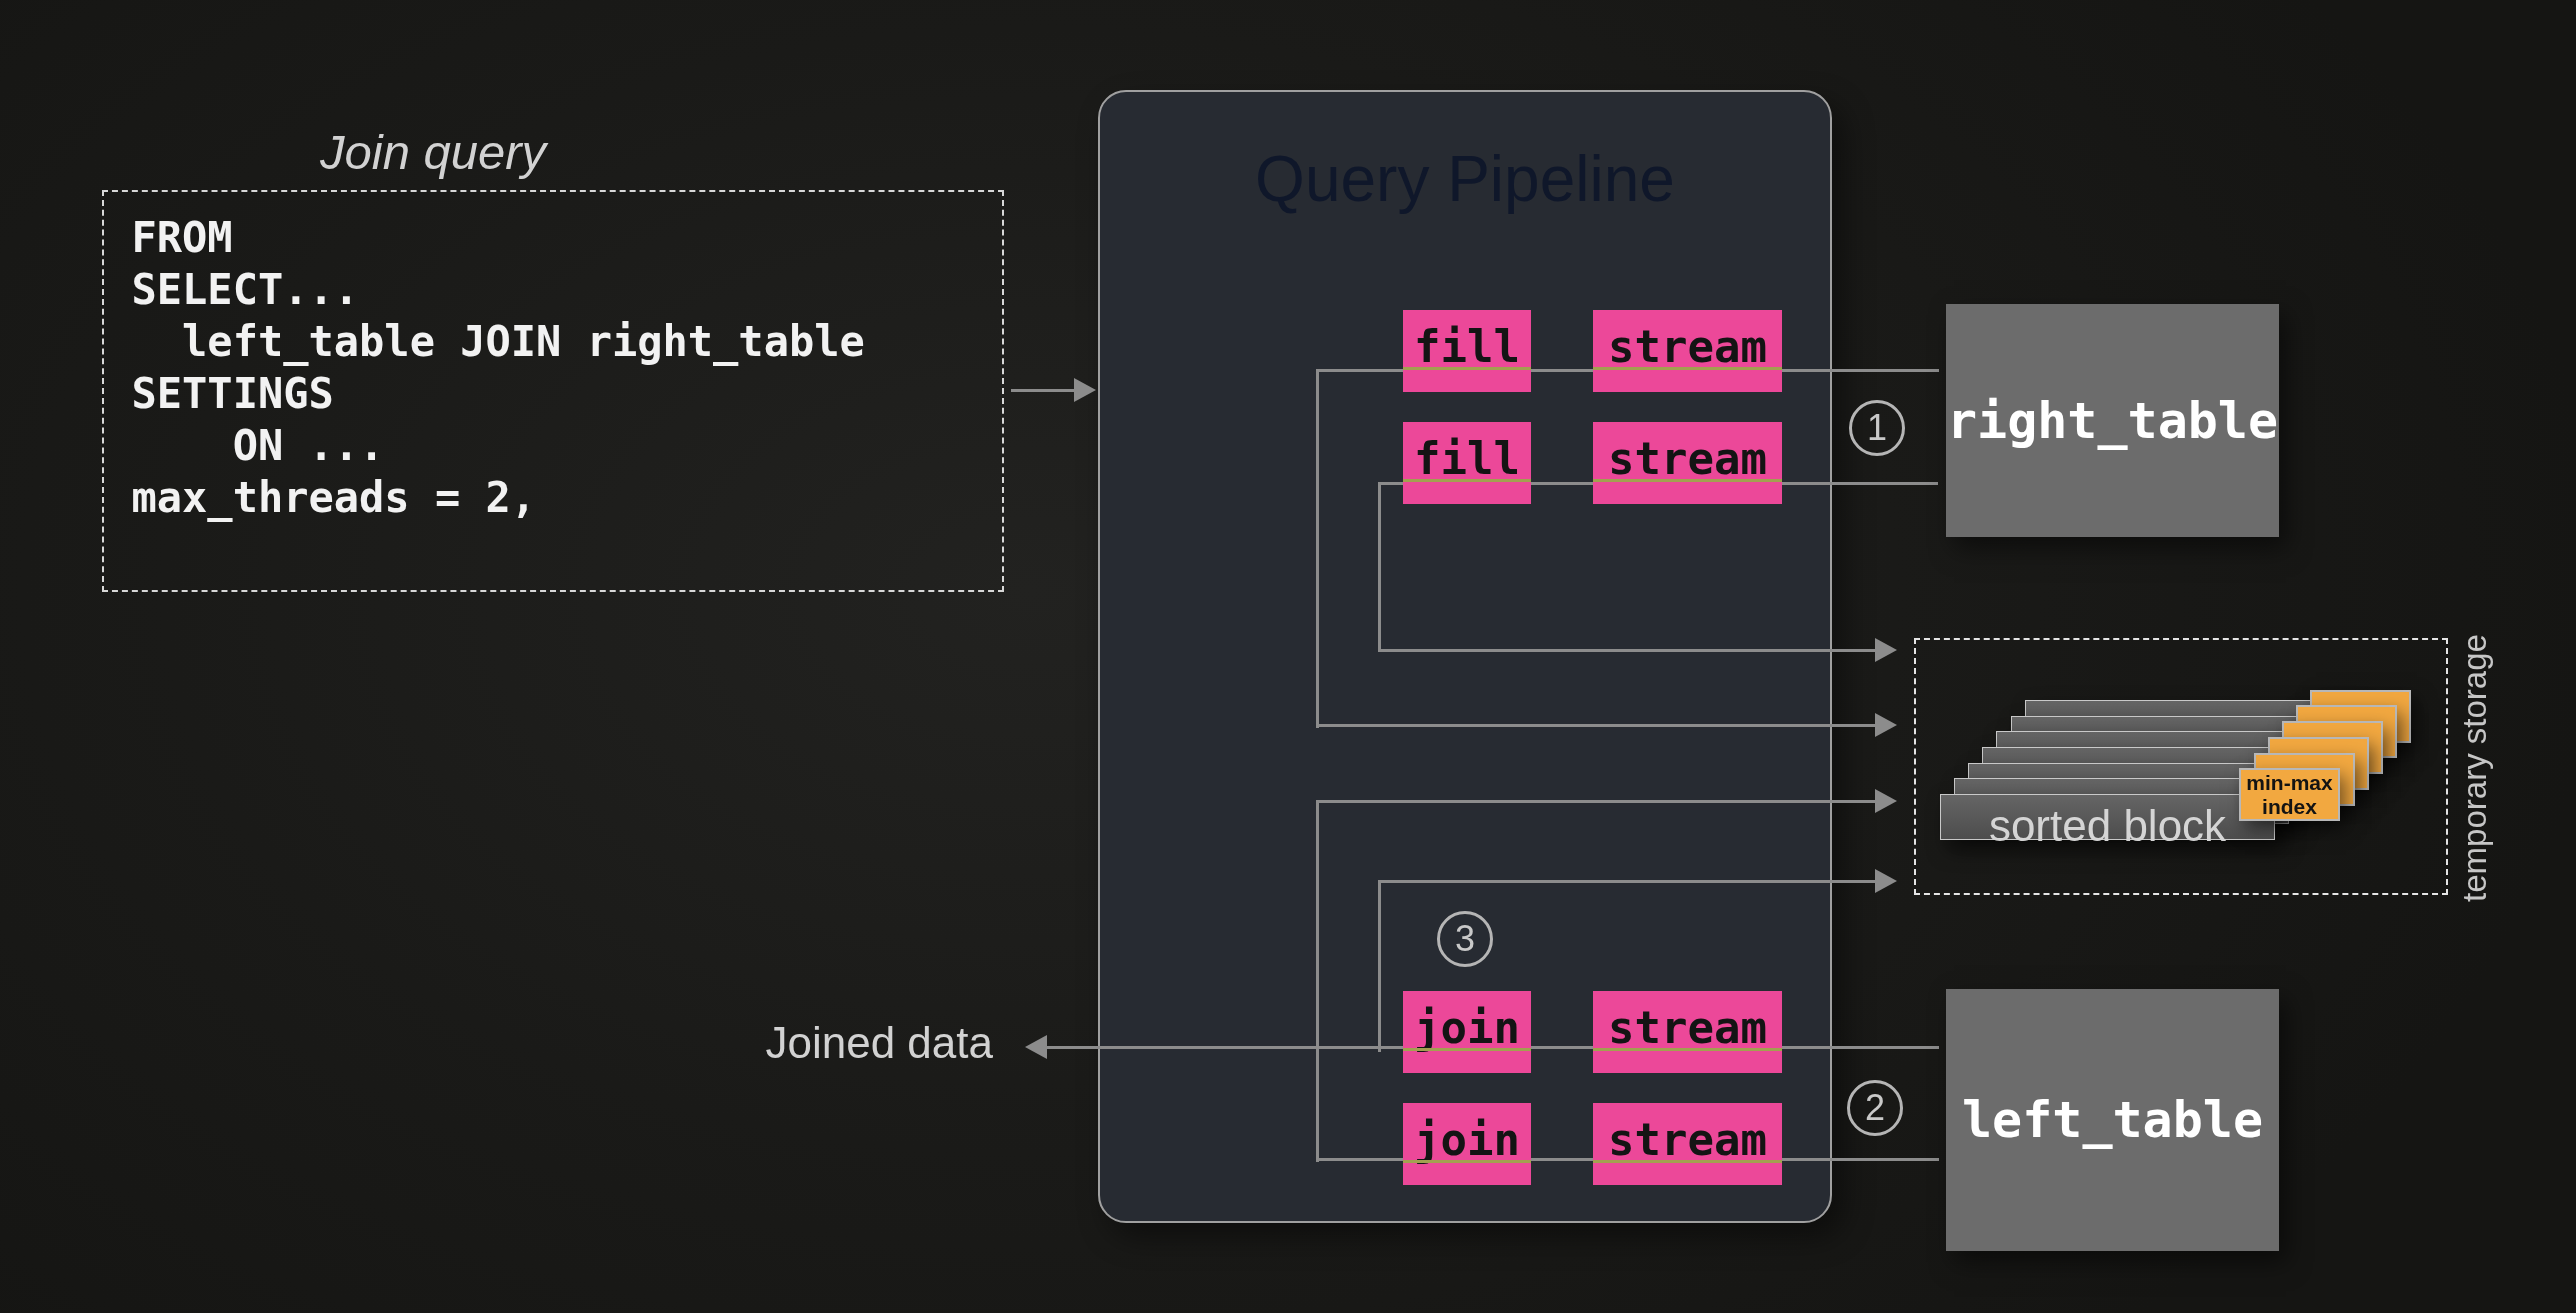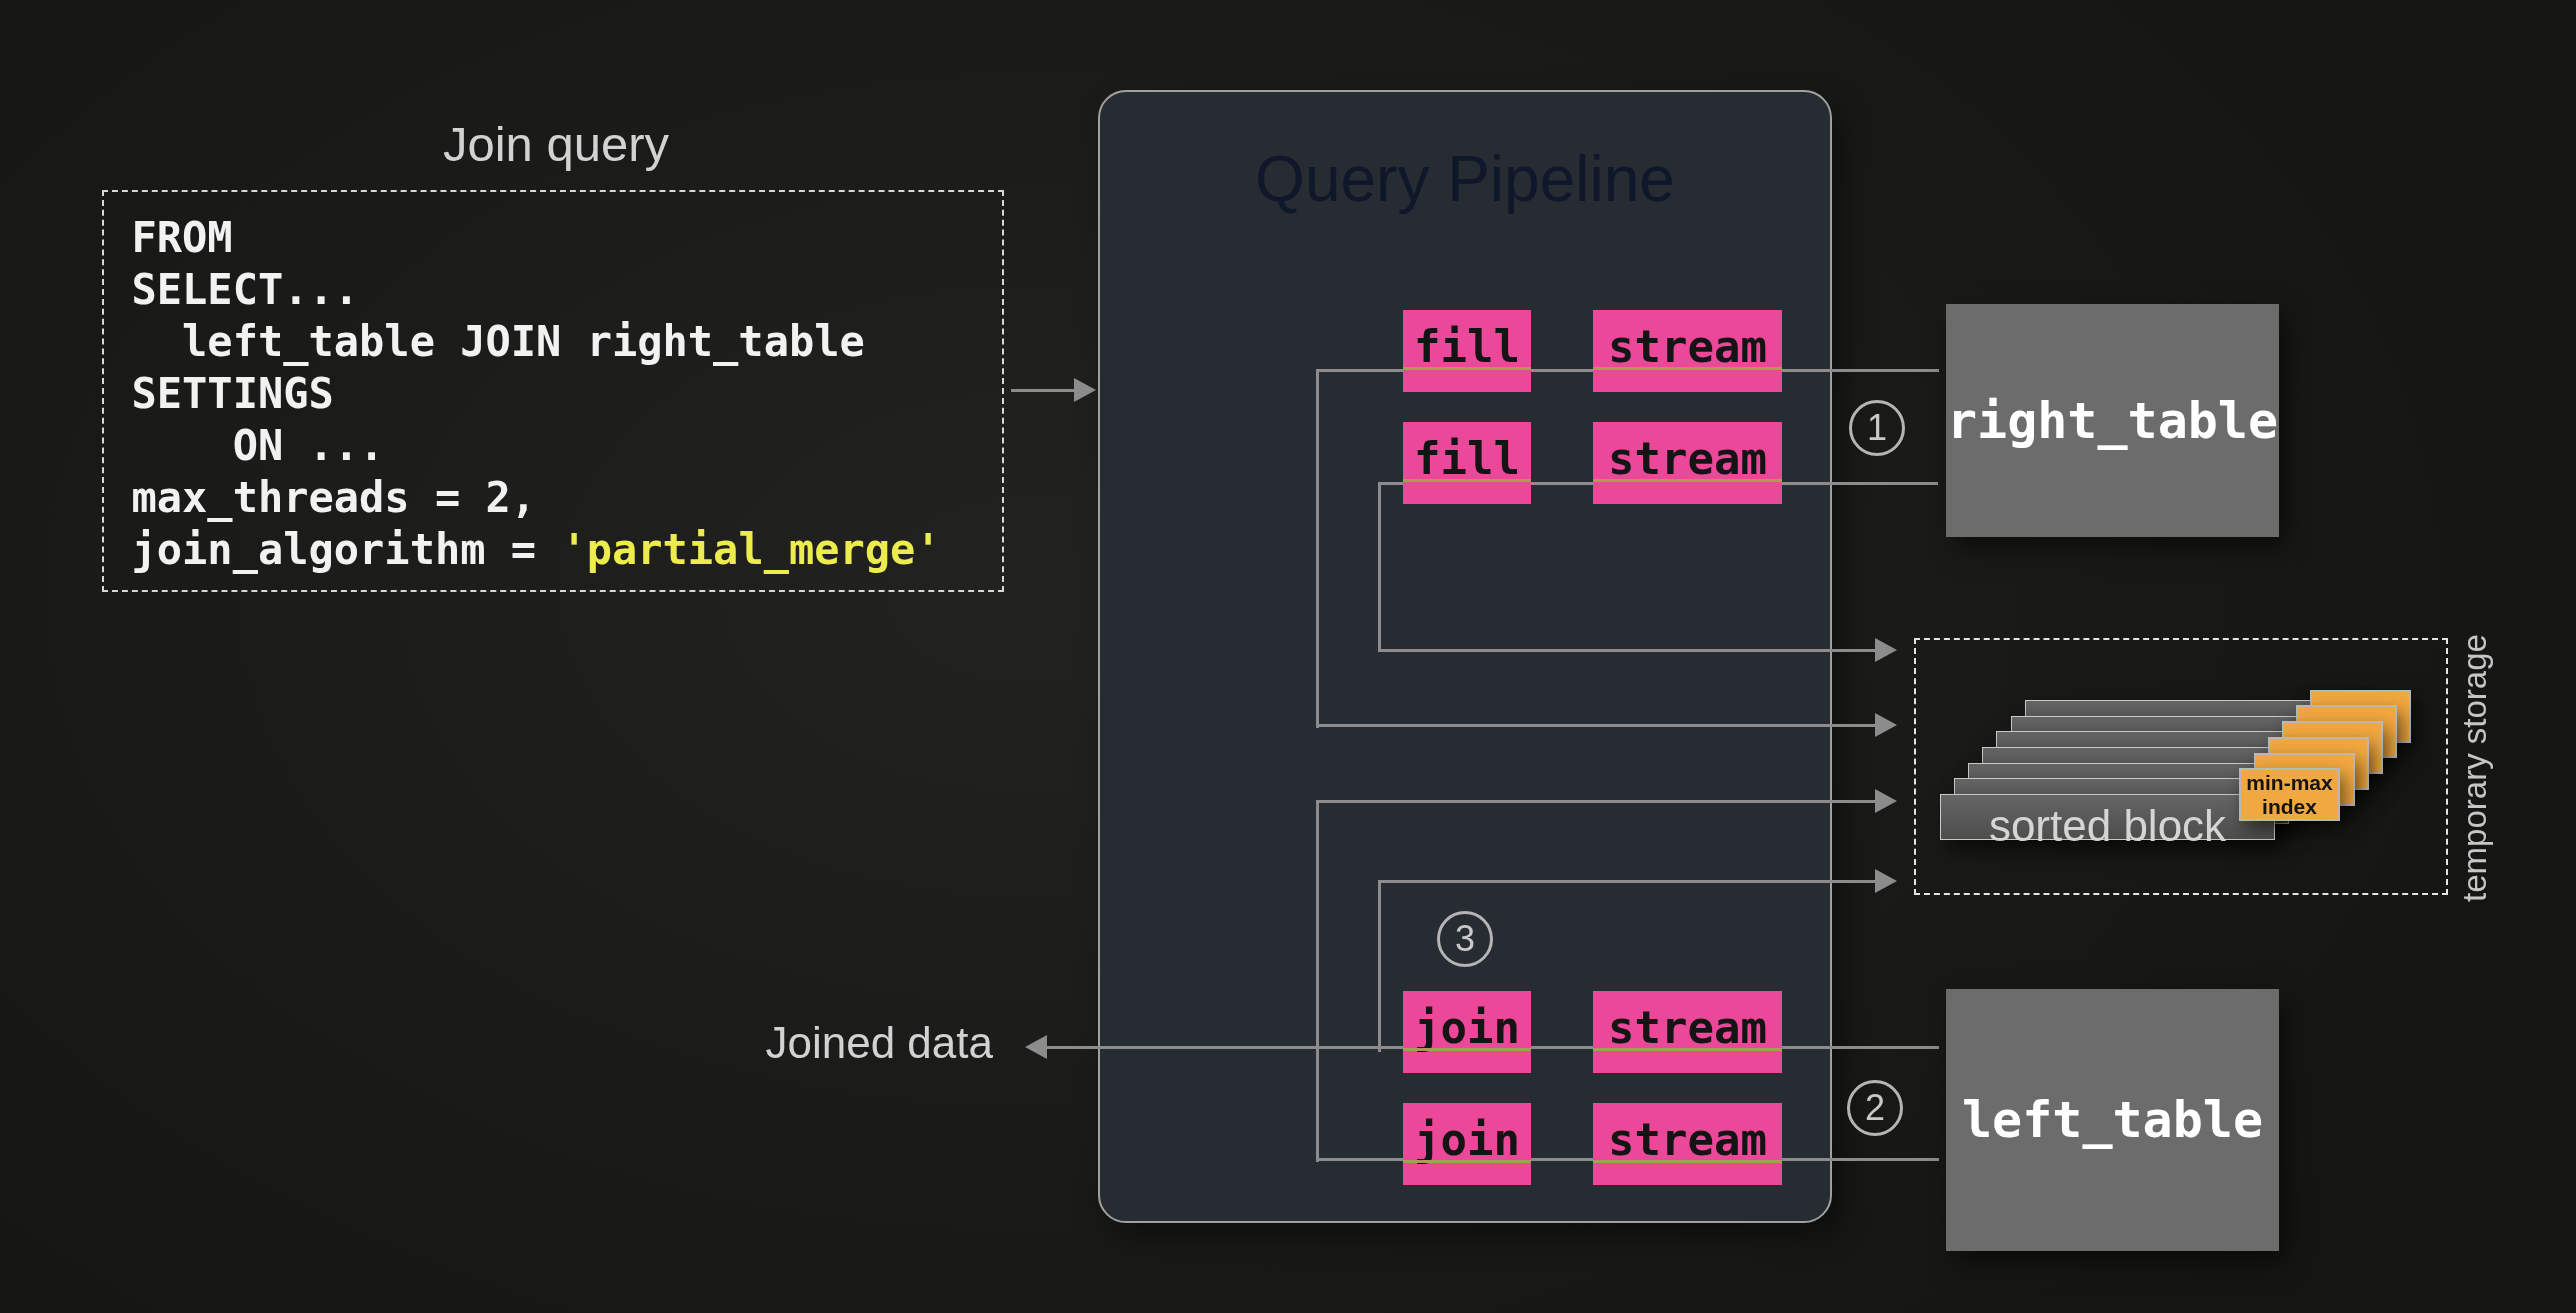--- a/index.html
+++ b/index.html
@@ -5,21 +5,21 @@
   html,body{margin:0;padding:0;}
   body{
     width:2576px;height:1313px;position:relative;overflow:hidden;
     background:radial-gradient(1573px 1022px at 40% 45%, #222220 0%, #1a1a18 55%, #151513 100%);
     font-family:"Liberation Sans", sans-serif;
   }
   .abs{position:absolute;}
 
   
   .soft-label{color:#d2d2d2;font-size:49px;}
-  .join-query{left:320px;top:116px;width:472px;text-align:center;}
+  .join-query{left:320px;top:124px;width:472px;text-align:left;font-style:italic;}
   .joined-data{left:521px;top:1018px;width:472px;text-align:right;font-size:44px;}
 
   
   .sql-box{
     left:102px;top:190px;width:902px;height:402px;
     border:2.4px dashed #d8d8d8;box-sizing:border-box;
   }
   .sql-code{position:absolute;left:27.5px;top:20.4px;
     font-family:"DejaVu Sans Mono", monospace;font-weight:bold;
     font-size:42px;line-height:52px;color:#f2f2f2;}
@@ -124,21 +124,20 @@
 <div class="abs soft-label join-query">Join query</div>
 
 <div class="abs sql-box">
   <div class="sql-code">
     <div class="sql-line">FROM</div>
     <div class="sql-line">SELECT...</div>
     <div class="sql-line">  left_table JOIN right_table</div>
     <div class="sql-line">SETTINGS</div>
     <div class="sql-line">    ON ...</div>
     <div class="sql-line">max_threads = 2,</div>
-    <div class="sql-line"><span>join_algorithm = </span><span class="str-lit">'partial_merge'</span></div>
   </div>
 </div>
 
 <div class="abs hline" style="left:1011px;top:389px;width:64px;"></div>
 <div class="abs arr arr-right" style="left:1074px;top:378px;"></div>
 
 <div class="abs pipeline"></div>
 <div class="abs pipeline-title">Query Pipeline</div>
 
 <div class="abs hline" style="left:1316px;top:369px;width:623px;"></div>

